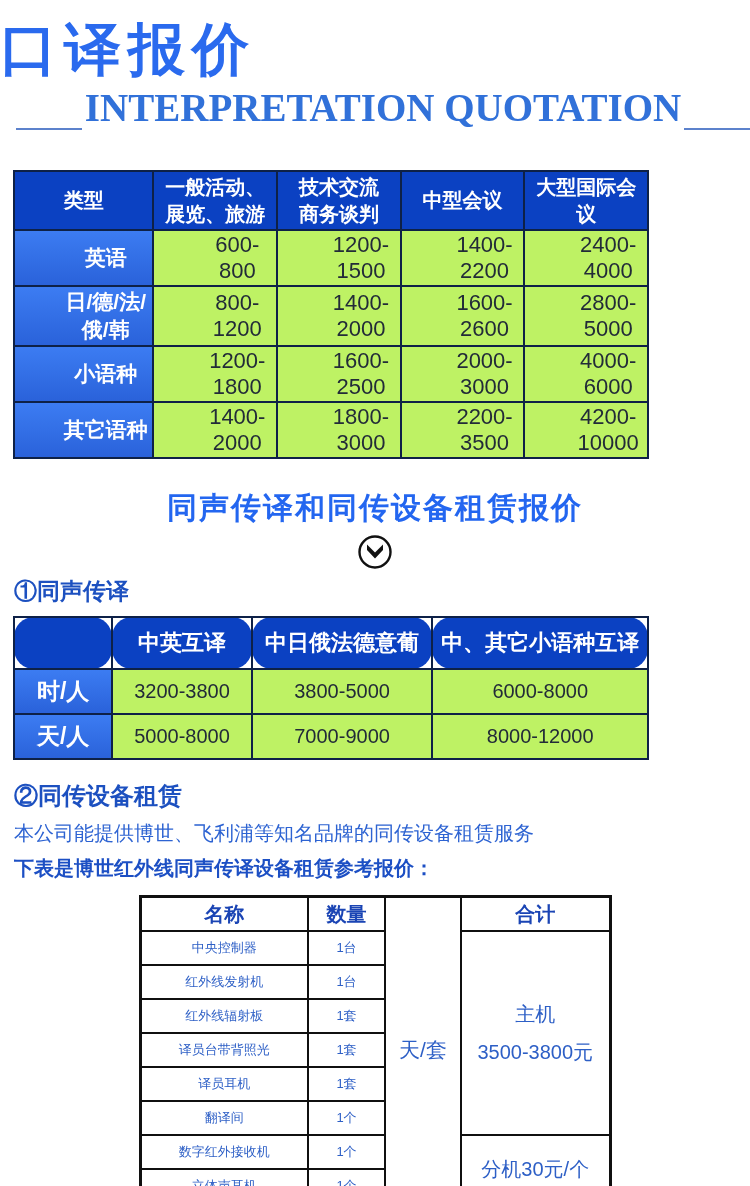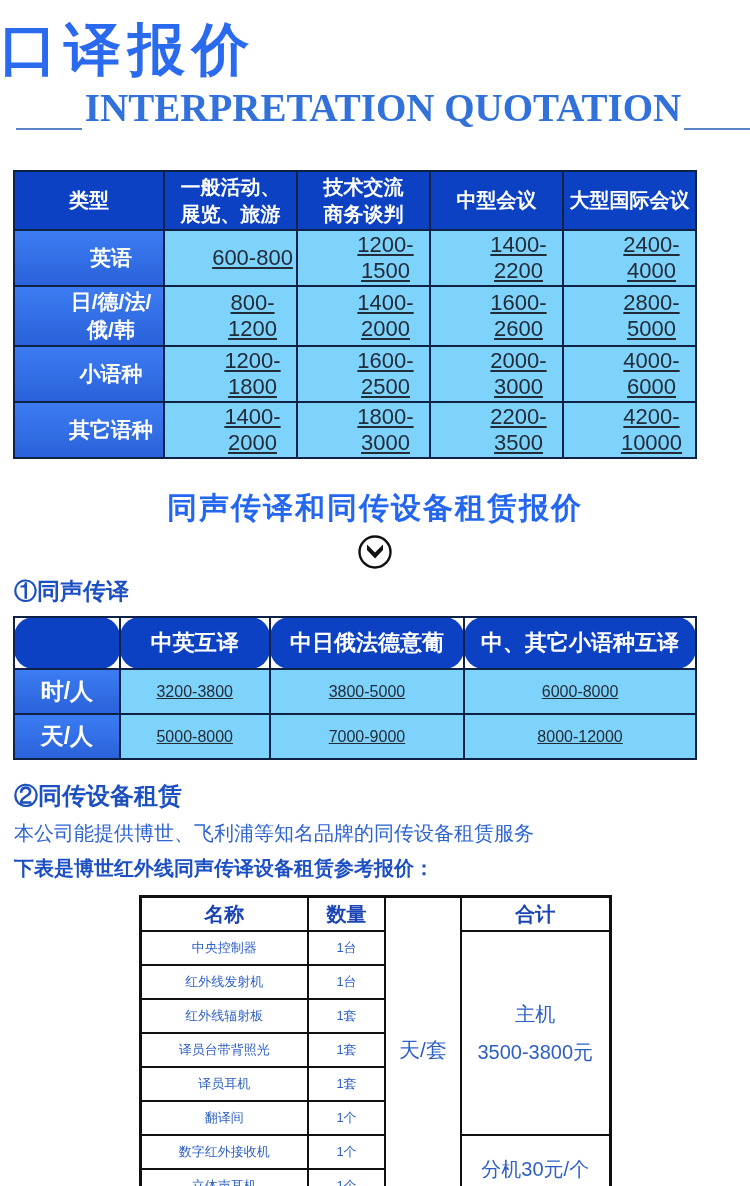--- a/index.html
+++ b/index.html
@@ -18,45 +18,45 @@
   .subtitle-row { display:flex; align-items:flex-end; margin-top:2px;padding-left:16px; }
   .subtitle-line { flex:1; border-top:2px solid #5c82cc; height:0; }
   .subtitle-text {
     color:#3171d9; font-family:"Liberation Serif", serif;
     font-weight:bold; font-size:39px; white-space:nowrap; padding:0 3px;
   }
 
   
   table.blue-tbl {
     border-collapse:collapse; table-layout:fixed;
-    width:684px; margin-left:13px;
+    width:636px; margin-left:13px;
   }
   table.blue-tbl td {
     border:2px solid #0e2147; text-align:center; vertical-align:middle;
     overflow:hidden;
   }
   .hd {
     background:#0b41c2; color:#ffffff; font-weight:bold;
     font-size:20px; line-height:1.35; white-space:pre-line;
   }
   .lbl {
     background:linear-gradient(180deg,#3c7cf2 0%,#2a62da 100%);
     color:#ffffff; font-weight:bold; font-size:21px;
   }
-  .val { background:#7dd3fc; color:#222b38; font-size:22px;text-decoration:underline; }
+  .val { background:#bef264; color:#222b38; font-size:22px; }
 
   table.t1 { margin-top:40px; }
   .t1 .hd  { height:55px; }
   .t1 .lbl, .t1 .val { height:42px;padding-left:45px; }
 
   table.t2 { margin-top:9px; }
   .t2 .hd  { height:48px; font-size:22px;border-radius:20px; }
   .t2 .lbl { font-size:23px; }
   .t2 .lbl, .t2 .val { height:41px; }
-  .t2 .val { font-size:16px; }
+  .t2 .val { font-size:20px; }
 
   
   .section-heading {
     margin-top:29px; text-align:center;
     color:#2366f0; font-weight:bold; font-size:30px; letter-spacing:2px;
   }
   .arrow-wrap { text-align:center; margin-top:5px; line-height:0; }
   .sub-label {
     margin:6px 0 8px 14px;
     color:#1c50c0; font-weight:bold; font-size:23px;

